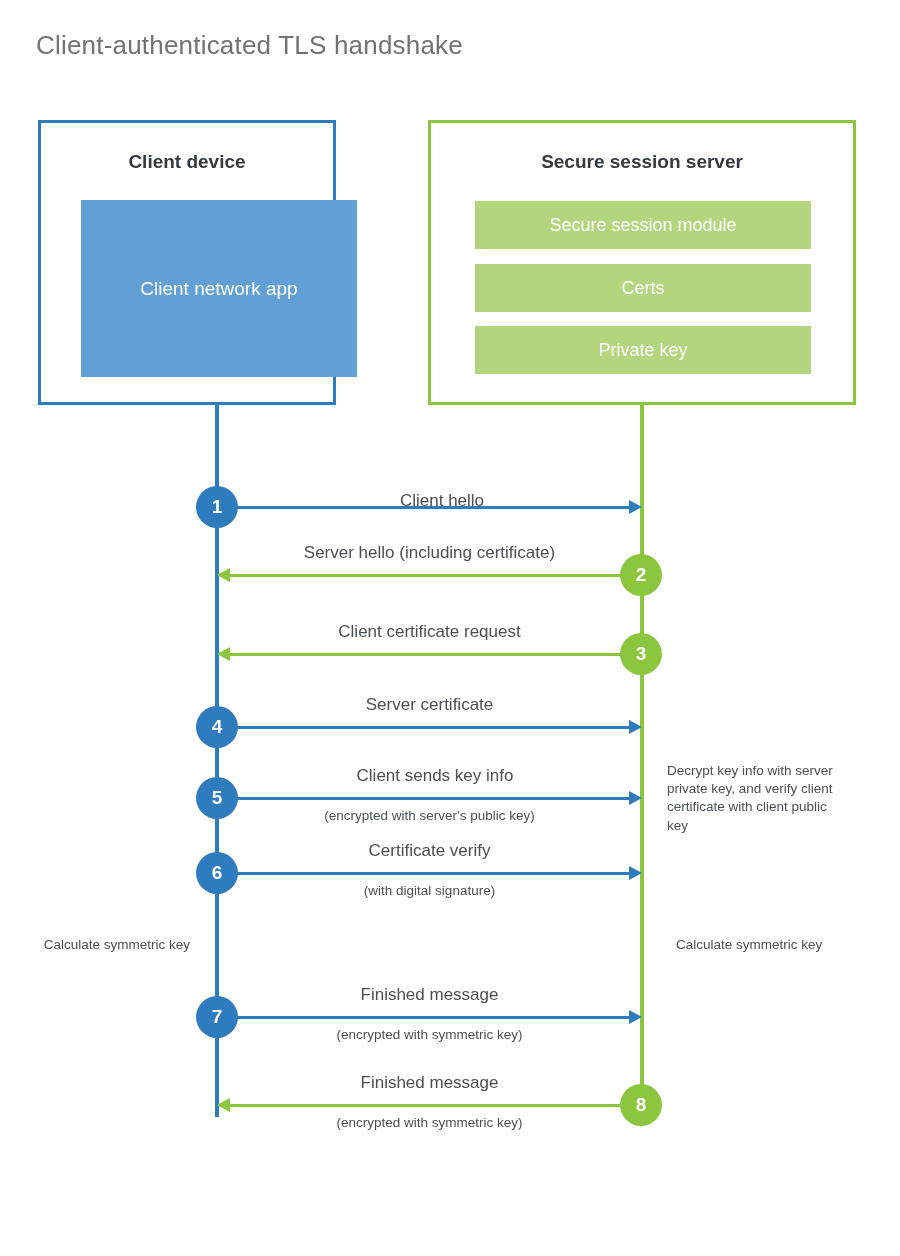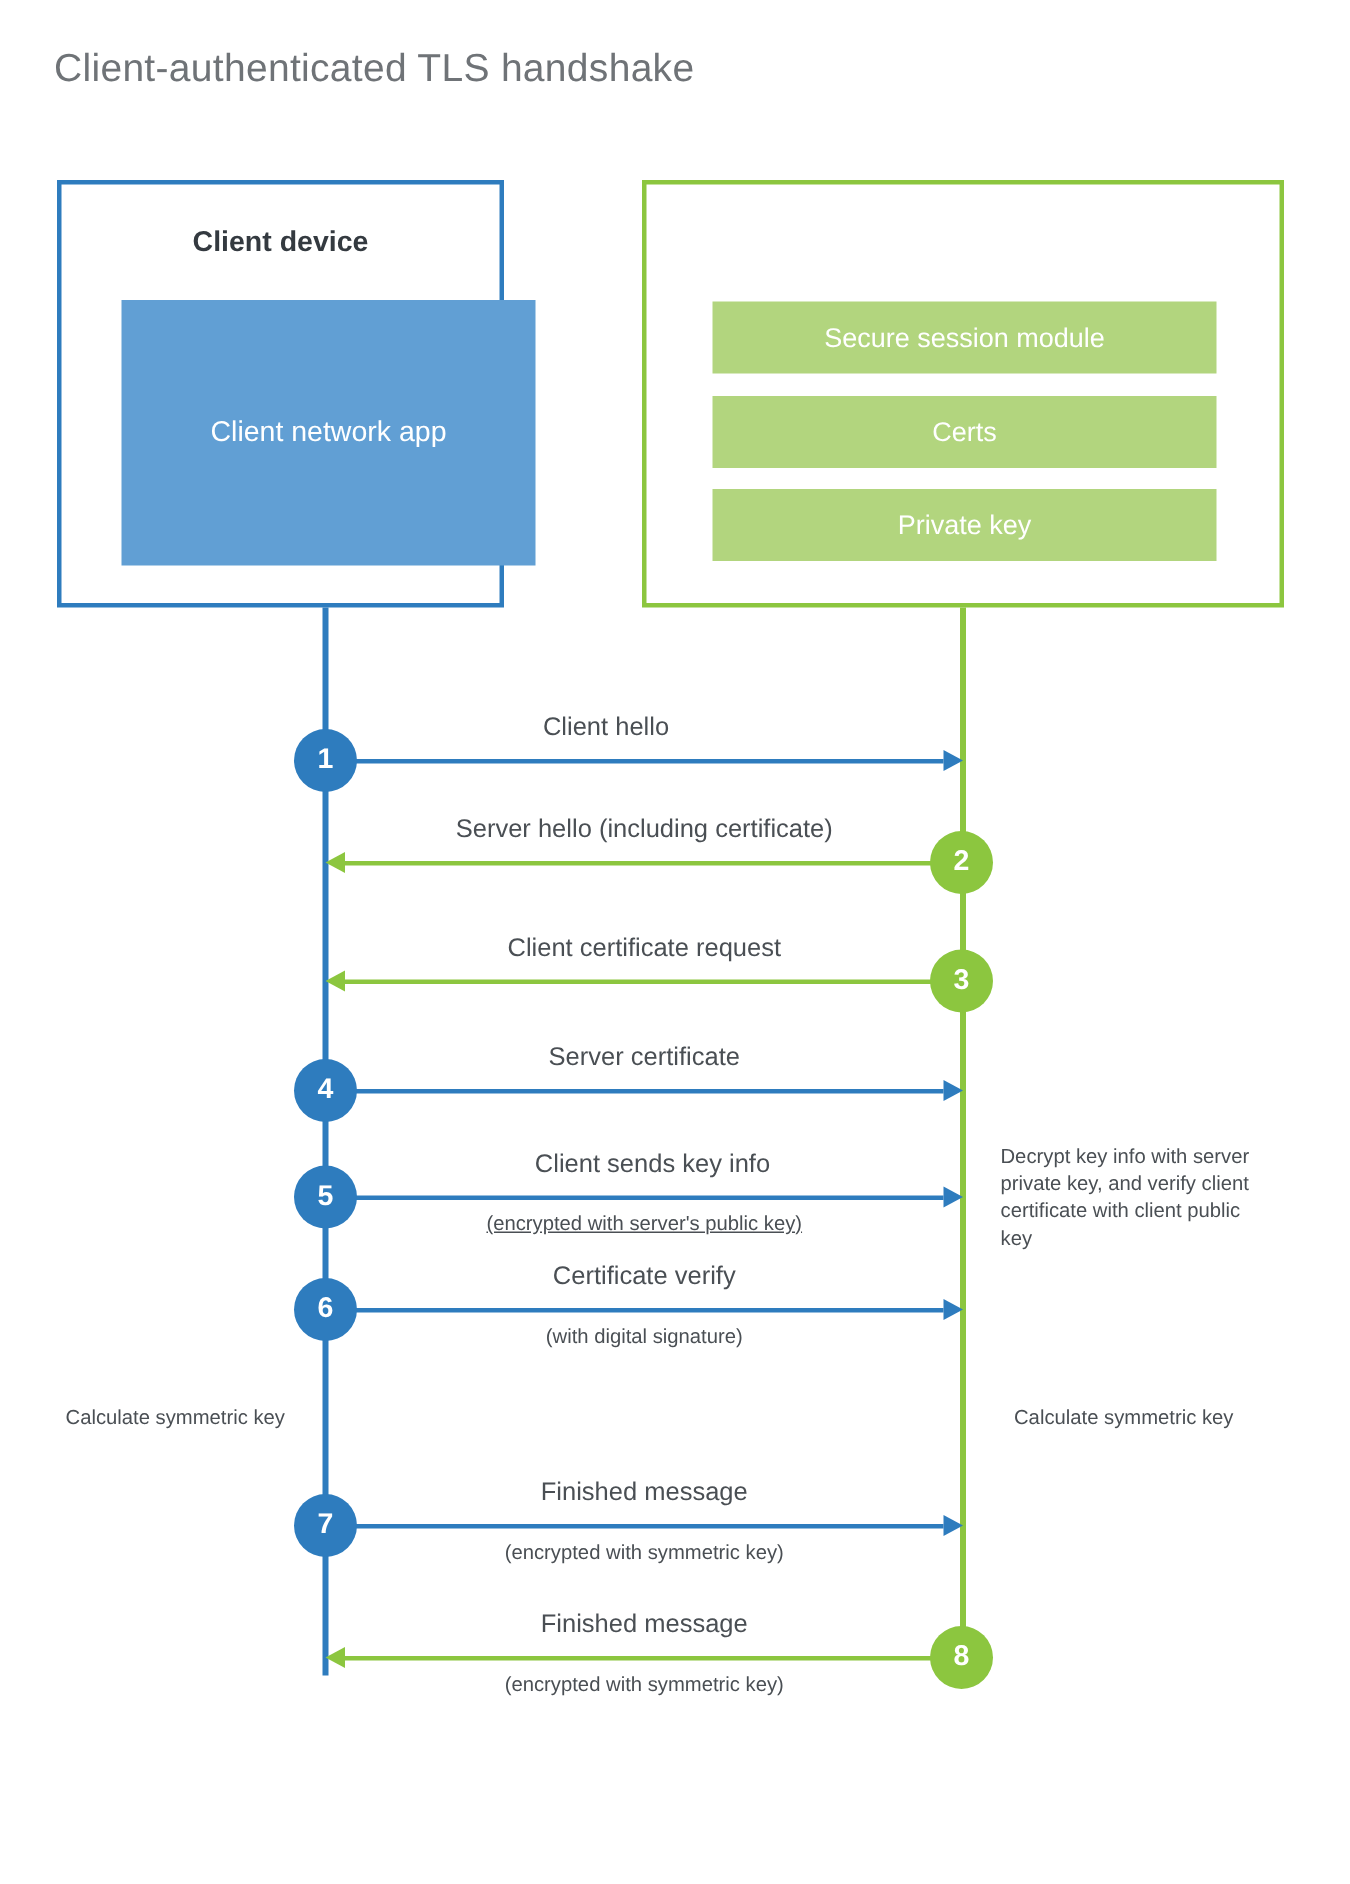--- a/index.html
+++ b/index.html
@@ -214,34 +214,35 @@
 <div id="canvas">
 
   <div class="page-title">Client-authenticated TLS handshake</div>
 
   <div class="party-box" id="client-box">
     <div class="party-title">Client device</div>
     <div class="client-app-block">Client network app</div>
   </div>
 
   <div class="party-box" id="server-box">
+    <div class="party-title">Secure session server</div>
     <div class="server-bar" id="server-bar-0">Secure session module</div>
     <div class="server-bar" id="server-bar-1">Certs</div>
     <div class="server-bar" id="server-bar-2">Private key</div>
   </div>
 
   <div class="lifeline" id="client-lifeline"></div>
   <div class="lifeline" id="server-lifeline"></div>
 
   <div id="messages-layer">
       <div class="msg" style="top: 507px;">
         <div class="shaft blue" style="left: 217px; width: 412px;"></div>
         <div class="head right blue" style="left: 629px;"></div>
         <div class="step-circle blue">1</div>
-        <div class="msg-label" style="left: 404px;">Client hello</div>
+        <div class="msg-label" style="left: 442px; margin-top: 16px;">Client hello</div>
       </div>
       <div class="msg" style="top: 575px;">
         <div class="shaft green" style="left: 230px; width: 412px;"></div>
         <div class="head left green" style="left: 217px;"></div>
         <div class="step-circle green">2</div>
         <div class="msg-label" style="left: 429.5px;">Server hello (including certificate)</div>
       </div>
       <div class="msg" style="top: 654px;">
         <div class="shaft green" style="left: 230px; width: 412px;"></div>
         <div class="head left green" style="left: 217px;"></div>
@@ -252,21 +253,21 @@
         <div class="shaft blue" style="left: 217px; width: 412px;"></div>
         <div class="head right blue" style="left: 629px;"></div>
         <div class="step-circle blue">4</div>
         <div class="msg-label" style="left: 429.5px;">Server certificate</div>
       </div>
       <div class="msg" style="top: 798px;">
         <div class="shaft blue" style="left: 217px; width: 412px;"></div>
         <div class="head right blue" style="left: 629px;"></div>
         <div class="step-circle blue">5</div>
         <div class="msg-label" style="left: 435px;">Client sends key info</div>
-        <div class="msg-sublabel" style="left: 429.5px; text-decoration: underline;">(encrypted with server's public key)</div>
+        <div class="msg-sublabel" style="left: 429.5px;">(encrypted with server's public key)</div>
       </div>
       <div class="msg" style="top: 873px;">
         <div class="shaft blue" style="left: 217px; width: 412px;"></div>
         <div class="head right blue" style="left: 629px;"></div>
         <div class="step-circle blue">6</div>
         <div class="msg-label" style="left: 429.5px;">Certificate verify</div>
         <div class="msg-sublabel" style="left: 429.5px;">(with digital signature)</div>
       </div>
       <div class="msg" style="top: 1017px;">
         <div class="shaft blue" style="left: 217px; width: 412px;"></div>

